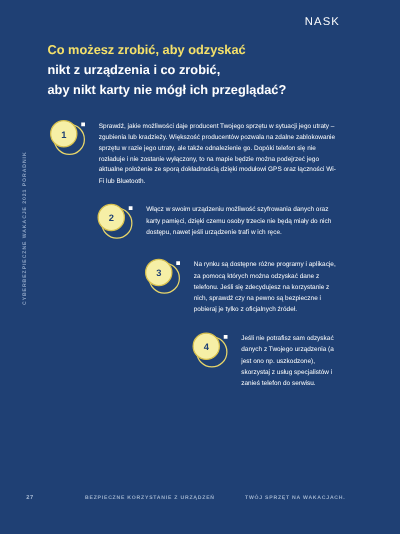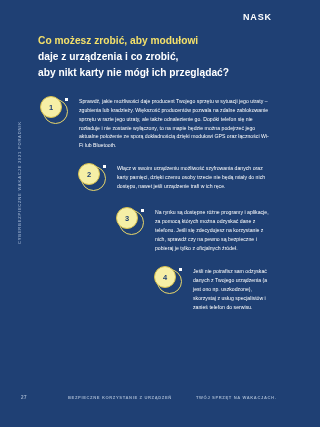--- a/index.html
+++ b/index.html
@@ -21,21 +21,21 @@
     inset: 0;
     background: #1f4074;
   }
 
   
   .logo {
     position: absolute;
     top: 12px;
     right: 28px;
     font-size: 9px;
-    font-weight: bold;
+    font-weight: normal;
     letter-spacing: 0.9px;
     color: #ffffff;
   }
 
   
   .side-label {
     position: absolute;
     left: 17px;
     top: 34px;
     height: 210px;
@@ -174,22 +174,22 @@
 </head>
 <body>
 
 <div class="page">
 
   <div class="logo">NASK</div>
 
   <div class="side-label">CYBERBEZPIECZNE WAKACJE 2021 PORADNIK</div>
 
   <div class="heading">
-    <span class="l1">Co możesz zrobić, aby modułowi</span>
-    <span class="l2">daje z urządzenia i co zrobić,</span>
+    <span class="l1">Co możesz zrobić, aby odzyskać</span>
+    <span class="l2">nikt z urządzenia i co zrobić,</span>
     <span class="l3">aby nikt karty nie mógł ich przeglądać?</span>
   </div>
 
   <div class="blocks">
 
     <div class="block block-1">
       <div class="badge-wrap">
         <div class="badge-ring"></div>
         <div class="badge">1</div>
         <div class="badge-dot"></div>

